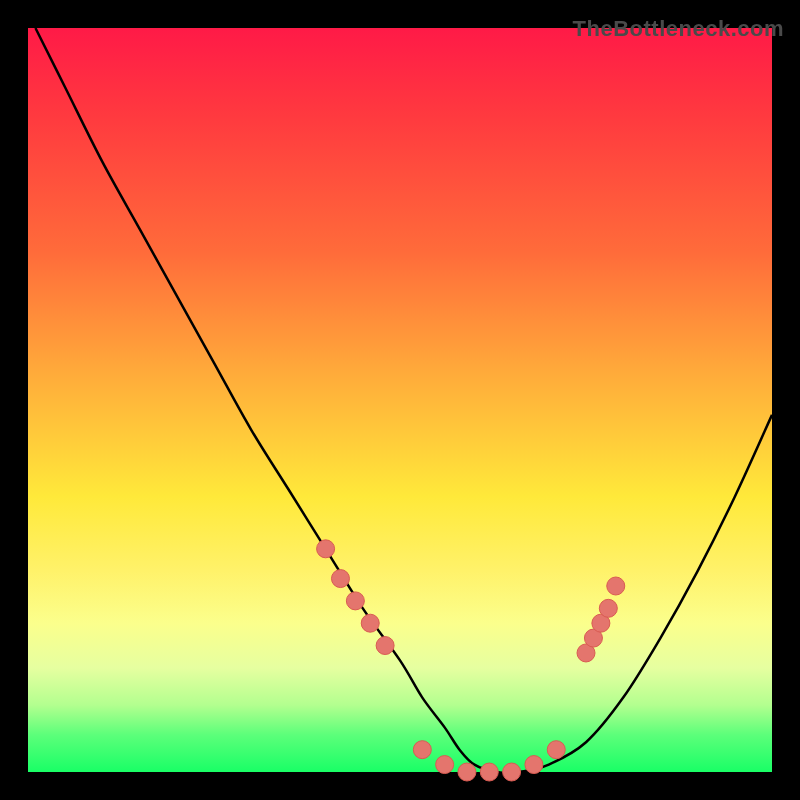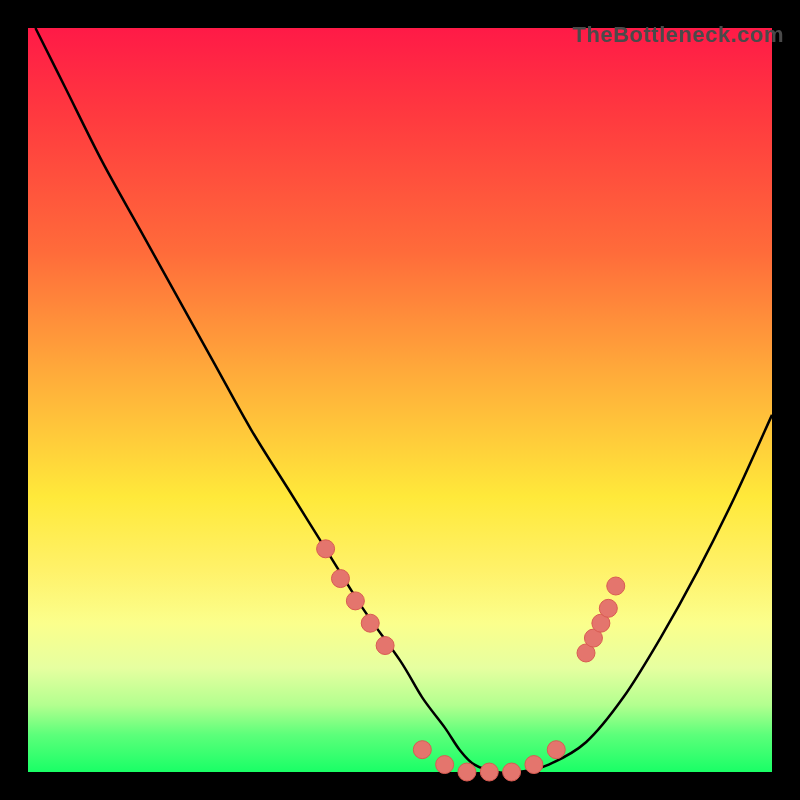--- a/index.html
+++ b/index.html
@@ -12,21 +12,21 @@
     font-family: Arial, Helvetica, sans-serif;
   }
   .frame {
     position: relative;
     width: 800px;
     height: 800px;
     background: #000;
   }
   .watermark {
     position: absolute;
-    top: 22px;
+    top: 16px;
     right: 16px;
     color: #4a4a4a;
     font-size: 22px;
     font-weight: 700;
     letter-spacing: 0.5px;
     z-index: 10;
     user-select: none;
   }
   .plot-area {
     position: absolute;

